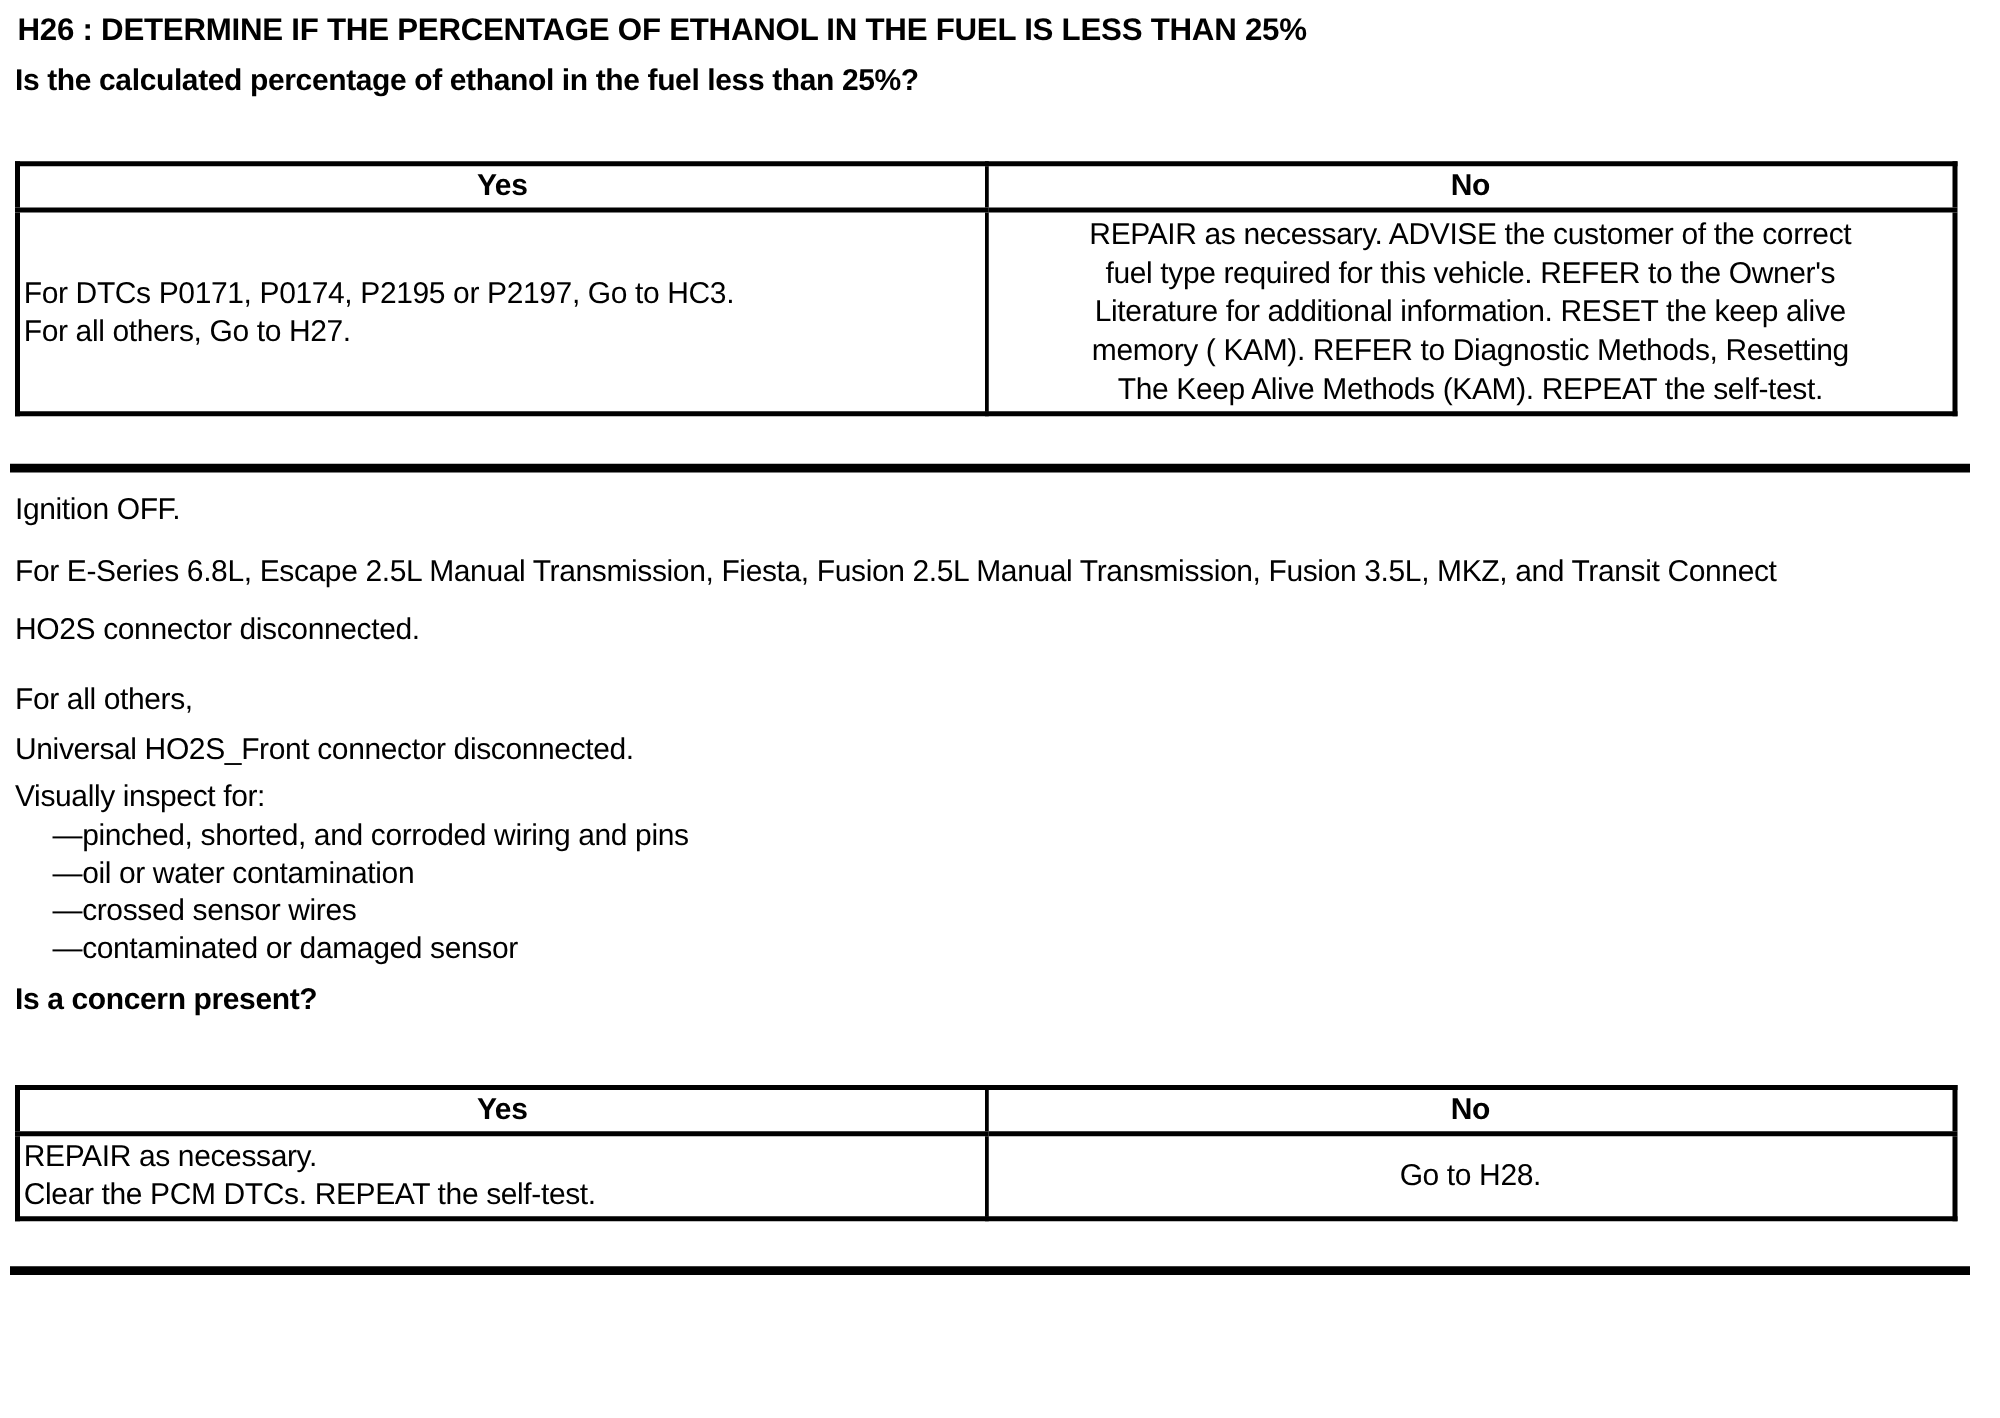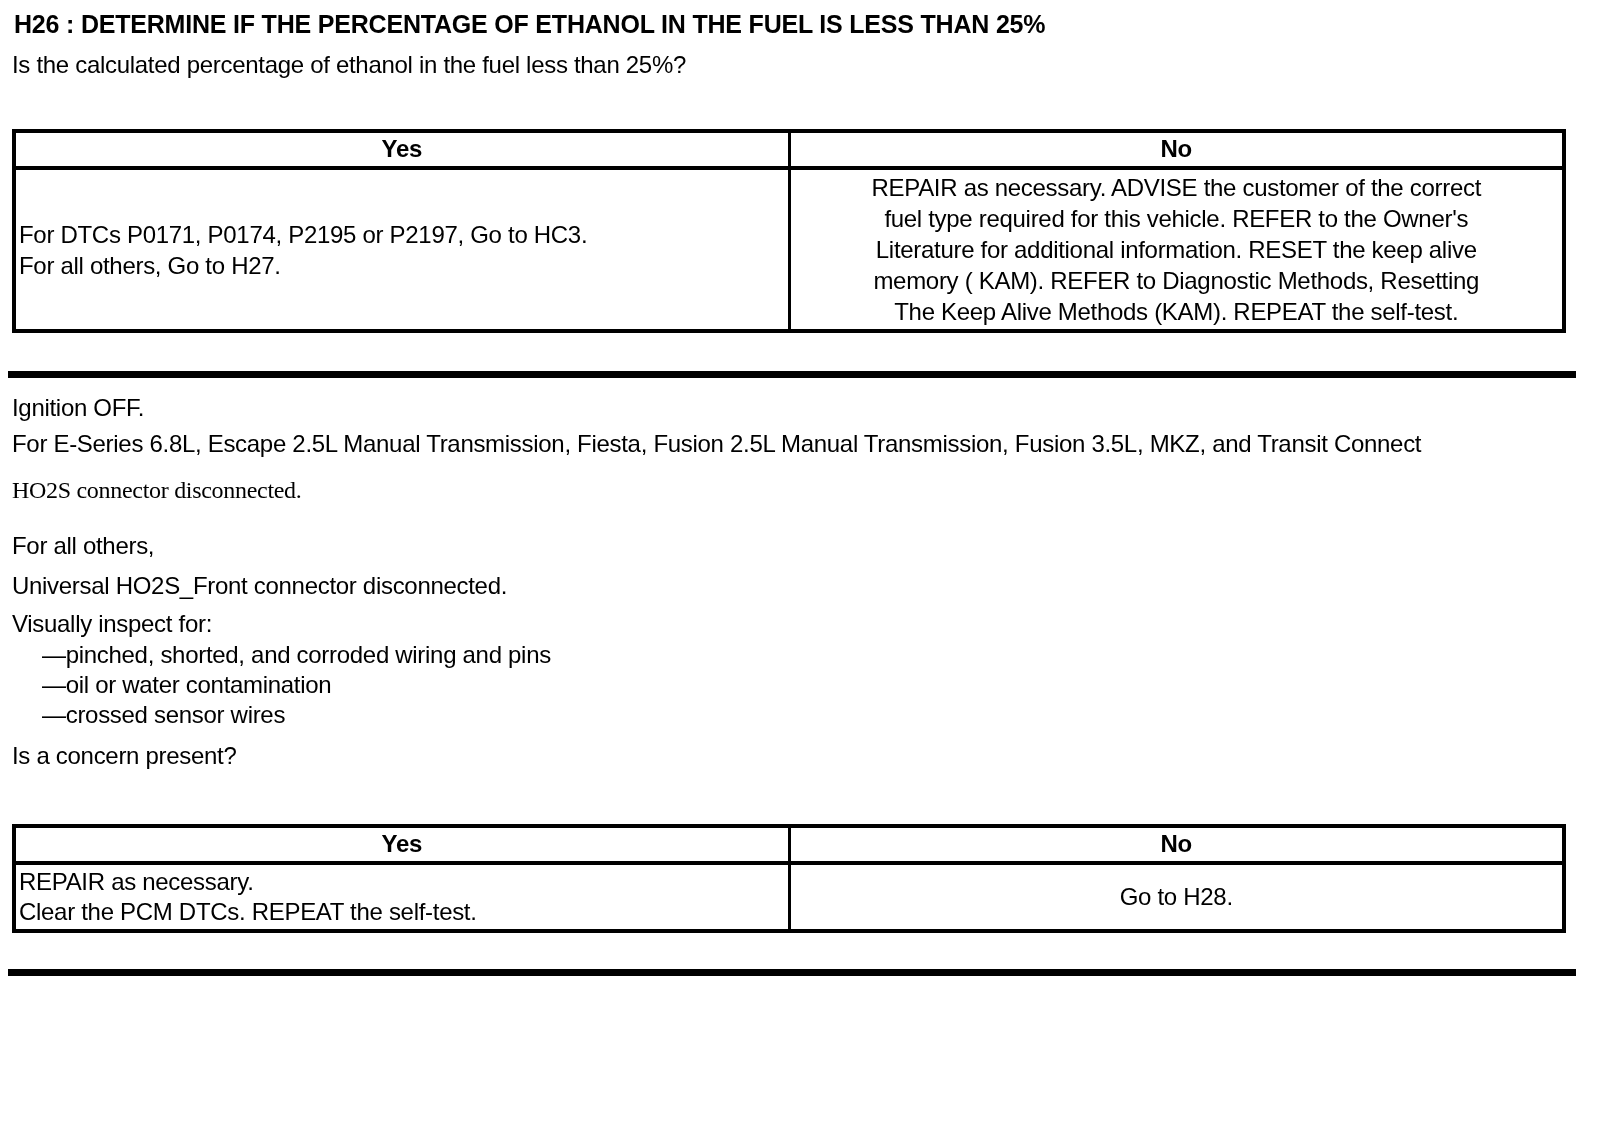--- a/index.html
+++ b/index.html
@@ -12,32 +12,32 @@
   body { padding: 10px 12px 0 12px; }
 
   .step-title {
     font-size: 25px; font-weight: bold; letter-spacing: -0.2px;
     margin-left: 2px;
   }
   p.body-line {
     font-size: 24px; line-height: 28px; letter-spacing: -0.3px;
     max-width: 1510px;
   }
-  p.bold { font-weight: normal; }
+  p.bold { font-weight: bold; }
 
   
   #h26-instruction { margin-top: 20px; }
   #h26-question   { margin-top: 12px; }
   #h26-table      { margin-top: 50px; }
   .section-divider { height: 7px; background: #000; width: 1568px; margin-left: -4px; }
   #divider-1 { margin-top: 38px; }
   #h27-title { margin-top: 50px; }
   #h27-step-0 { margin-top: 16px; }
-  #h27-step-1 { margin-top: 8px; }
-  #h27-step-2 { margin-top: 18px; font-family: Liberation Serif, serif; }
+  #h27-step-1 { margin-top: 22px; }
+  #h27-step-2 { margin-top: 18px; }
   #h27-step-3 { margin-top: 28px; }
   #h27-step-4 { margin-top: 12px; }
   #h27-step-5 { margin-top: 10px; }
   .inspection-list { margin-top: 2px; }
   .inspection-item {
     font-size: 24px; line-height: 30px; letter-spacing: -0.3px;
     padding-left: 30px;
   }
   #h27-question { margin-top: 12px; }
   #h27-table { margin-top: 54px; }
@@ -110,20 +110,21 @@
   <p class="body-line" id="h27-step-1">For E-Series 6.8L, Escape 2.5L Manual Transmission, Fiesta, Fusion 2.5L Manual Transmission, Fusion 3.5L, MKZ, and Transit Connect</p>
   <p class="body-line" id="h27-step-2">HO2S connector disconnected.</p>
   <p class="body-line" id="h27-step-3">For all others,</p>
   <p class="body-line" id="h27-step-4">Universal HO2S_Front connector disconnected.</p>
   <p class="body-line" id="h27-step-5">Visually inspect for:</p>
 
   <div class="inspection-list">
     <div class="inspection-item">—pinched, shorted, and corroded wiring and pins</div>
     <div class="inspection-item">—oil or water contamination</div>
     <div class="inspection-item">—crossed sensor wires</div>
+    <div class="inspection-item">—contaminated or damaged sensor</div>
   </div>
 
   <p class="body-line bold" id="h27-question">Is a concern present?</p>
 
   <table class="decision" id="h27-table">
     <tbody>
         <tr>
       <th>Yes</th>
       <th>No</th>
     </tr>

